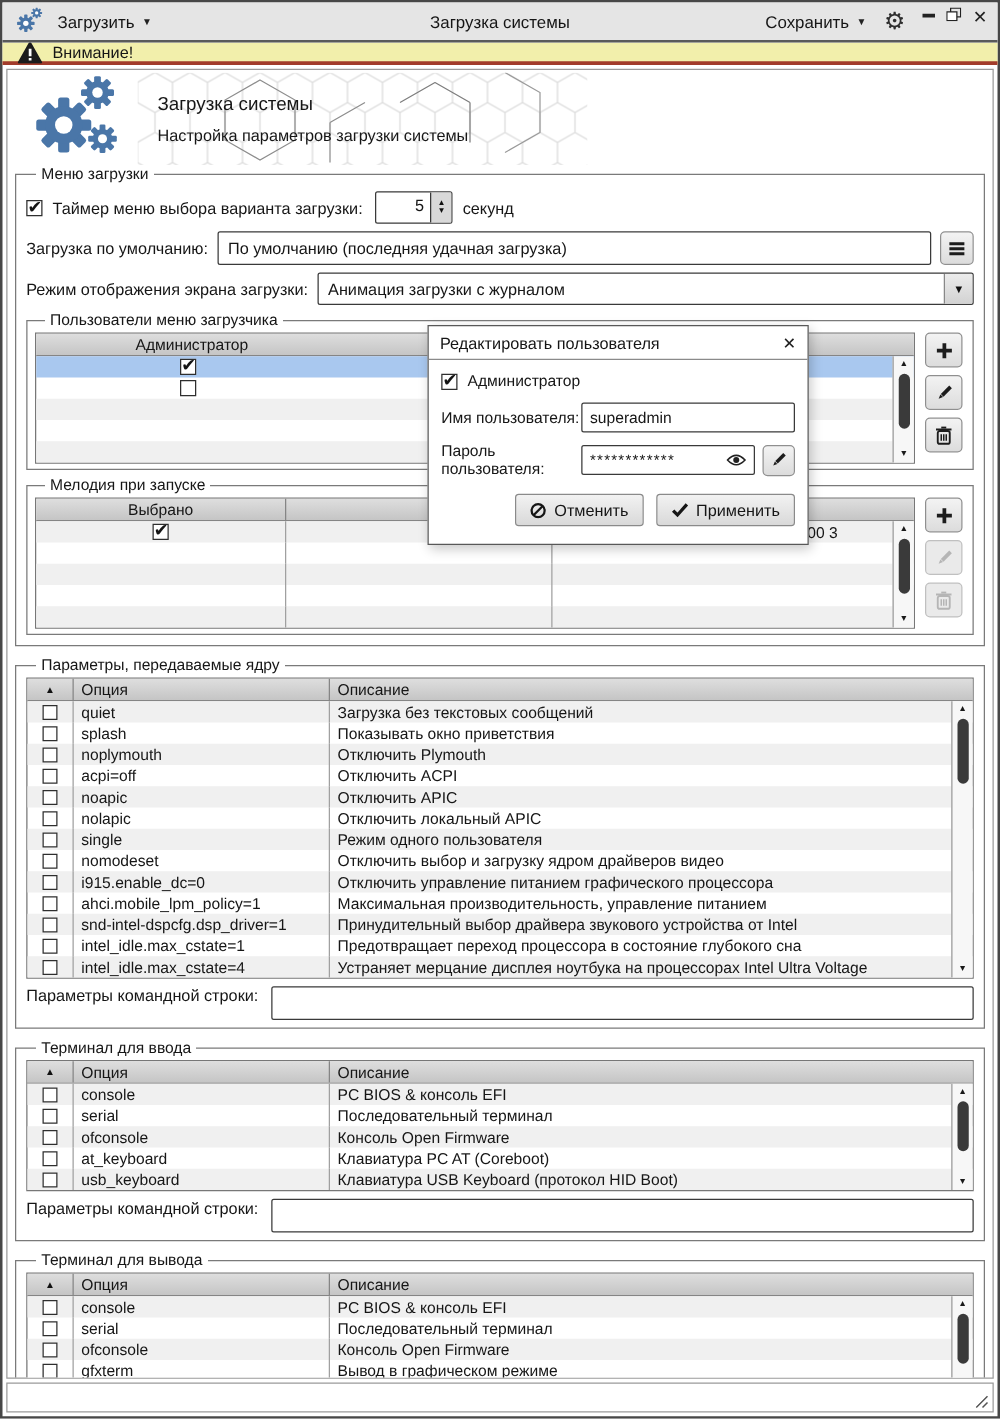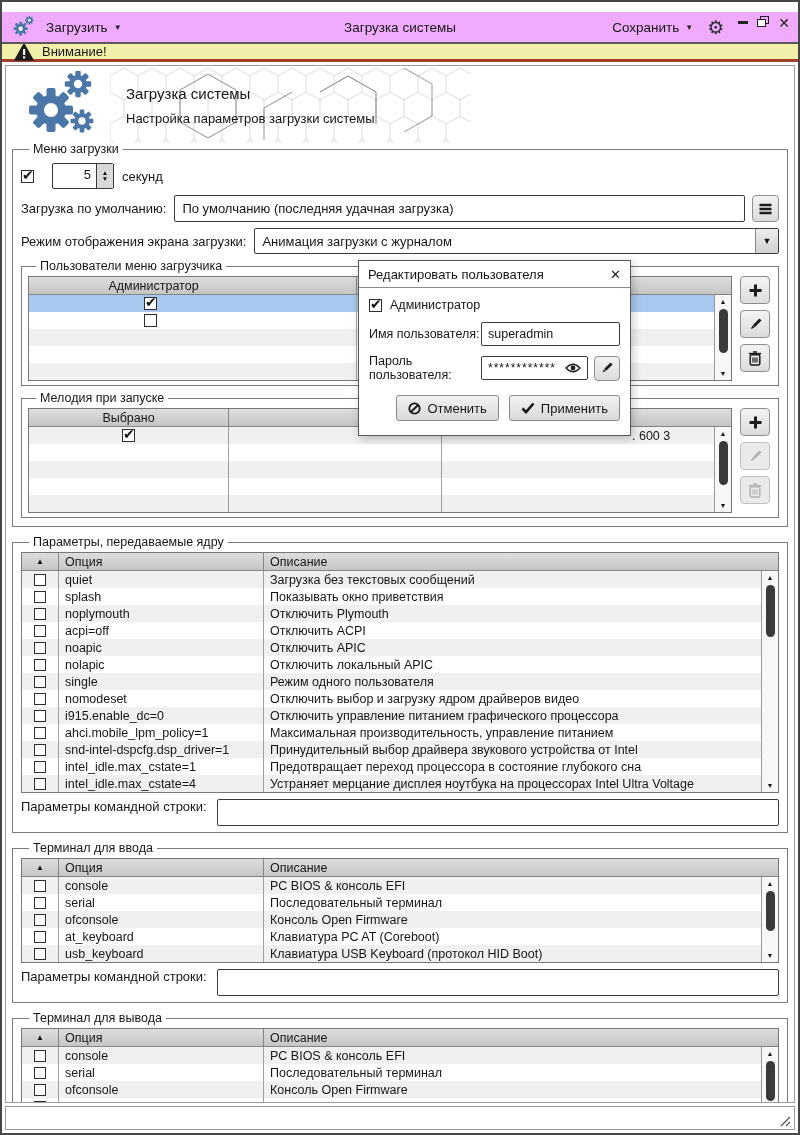--- a/index.html
+++ b/index.html
@@ -1,21 +1,21 @@
 <!DOCTYPE html>
 <html><head>
 <meta charset="utf-8">
 <style>
   * { box-sizing: border-box; margin: 0; padding: 0; }
   html,body { width:800px; height:1135px; overflow:hidden; }
   body { font-family:"Liberation Sans", sans-serif; color:#161616; background:#fff; }
   .window { width:800px; height:1135px; border:2px solid #474747; display:flex; flex-direction:column; background:#fff; position:relative; }
 
   
-  .titlebar { height:32px; border-bottom:2px solid #5a5a5a; display:flex; align-items:center; padding:0 8px 0 10px; position:relative; flex:none; background:#f0abfc;margin-top:10px; }
+  .titlebar { height:32px; border-bottom:2px solid #5a5a5a; display:flex; align-items:center; padding:0 8px 0 10px; position:relative; flex:none; background:#e5e5e5; }
   .tb-left { display:flex; align-items:center; gap:10px; }
   .menu-btn { display:flex; align-items:center; gap:6px; font-size:13.5px; cursor:default; }
   .tb-title { position:absolute; left:50%; transform:translateX(-50%); font-size:13.5px; }
   .tb-right { margin-left:auto; display:flex; align-items:center; gap:14px; }
   .winctl { display:flex; align-items:flex-start; gap:9px; height:26px; padding-top:2px; }
   .arrow-sm { font-size:8px; color:#222; }
   .gear-glyph { font-size:19px; line-height:19px; color:#2e2e2e; }
   .minbar { width:10px; height:3px; background:#222; margin-top:5px; }
   .closex { font-size:14px; line-height:14px; color:#222; }
 
@@ -79,21 +79,21 @@
   .sa { font-size:7px; height:13px; line-height:13px; color:#1a1a1a; }
   .sthumb { width:9px; background:#3a3a3a; border-radius:5px; margin-top:1px; }
   .sb { margin-top:auto; }
 
   .btncol { width:32px; display:flex; flex-direction:column; gap:6px; margin-left:8px; }
 
   .cmdrow { display:flex; align-items:flex-start; margin-top:6px; font-size:13px; }
   .cmdrow .lbl { width:196px; flex:none; }
 
   
-  .dialog { position:absolute; left:356px; top:258px; width:273px; height:176px; background:#fff; border:1.5px solid #585858; box-shadow:2px 3px 9px rgba(0,0,0,0.22); z-index:20; }
+  .dialog { position:absolute; left:340px; top:258px; width:305px; height:176px; background:#fff; border:1.5px solid #585858; box-shadow:2px 3px 9px rgba(0,0,0,0.22); z-index:20; }
   .dlg-title { height:27px; border-bottom:1px solid #8a8a8a; display:flex; align-items:center; padding:0 9px; font-size:13px; }
   .dlg-x { margin-left:auto; font-size:13px; color:#222; }
   .dlg-body { padding:7px 10px 8px 10px; }
   .dlg-row { display:flex; align-items:center; margin-bottom:8px; font-size:12.5px; }
   .dlg-lbl { width:112px; flex:none; }
   .dlg-inp { border:1.5px solid #3a3a3a; border-radius:2px; height:24px; display:flex; align-items:center; padding:0 6px; font-size:12.5px; background:#fff; }
   .pwd { letter-spacing:1px; font-size:12px; }
   .eye { margin-left:auto; color:#222; display:flex; }
   .dlg-btns { display:flex; justify-content:flex-end; gap:10px; margin-top:13px; }
   .dbtn { height:26px; border:1px solid #8a8a8a; border-radius:3px; background:linear-gradient(#f2f2f2,#d9d9d9); display:flex; align-items:center; gap:6px; padding:0 11px; font-size:13px; color:#161616; }
@@ -238,20 +238,21 @@
         <div class="pg-title">Загрузка системы</div>
         <div class="pg-subtitle">Настройка параметров загрузки системы</div>
       </div>
     </div>
 
     <fieldset>
       <legend>Меню загрузки</legend>
 
       <div class="formrow">
         <span class="cb checked" style="margin-right:8px"></span>
+        <span>Таймер меню выбора варианта загрузки:</span>
         <span class="spin">
           <span class="spinval">5</span>
           <span class="spinarr">
               <span>▲</span>
               <span>▼</span>
             </span>
         </span>
         <span>секунд</span>
       </div>
 

